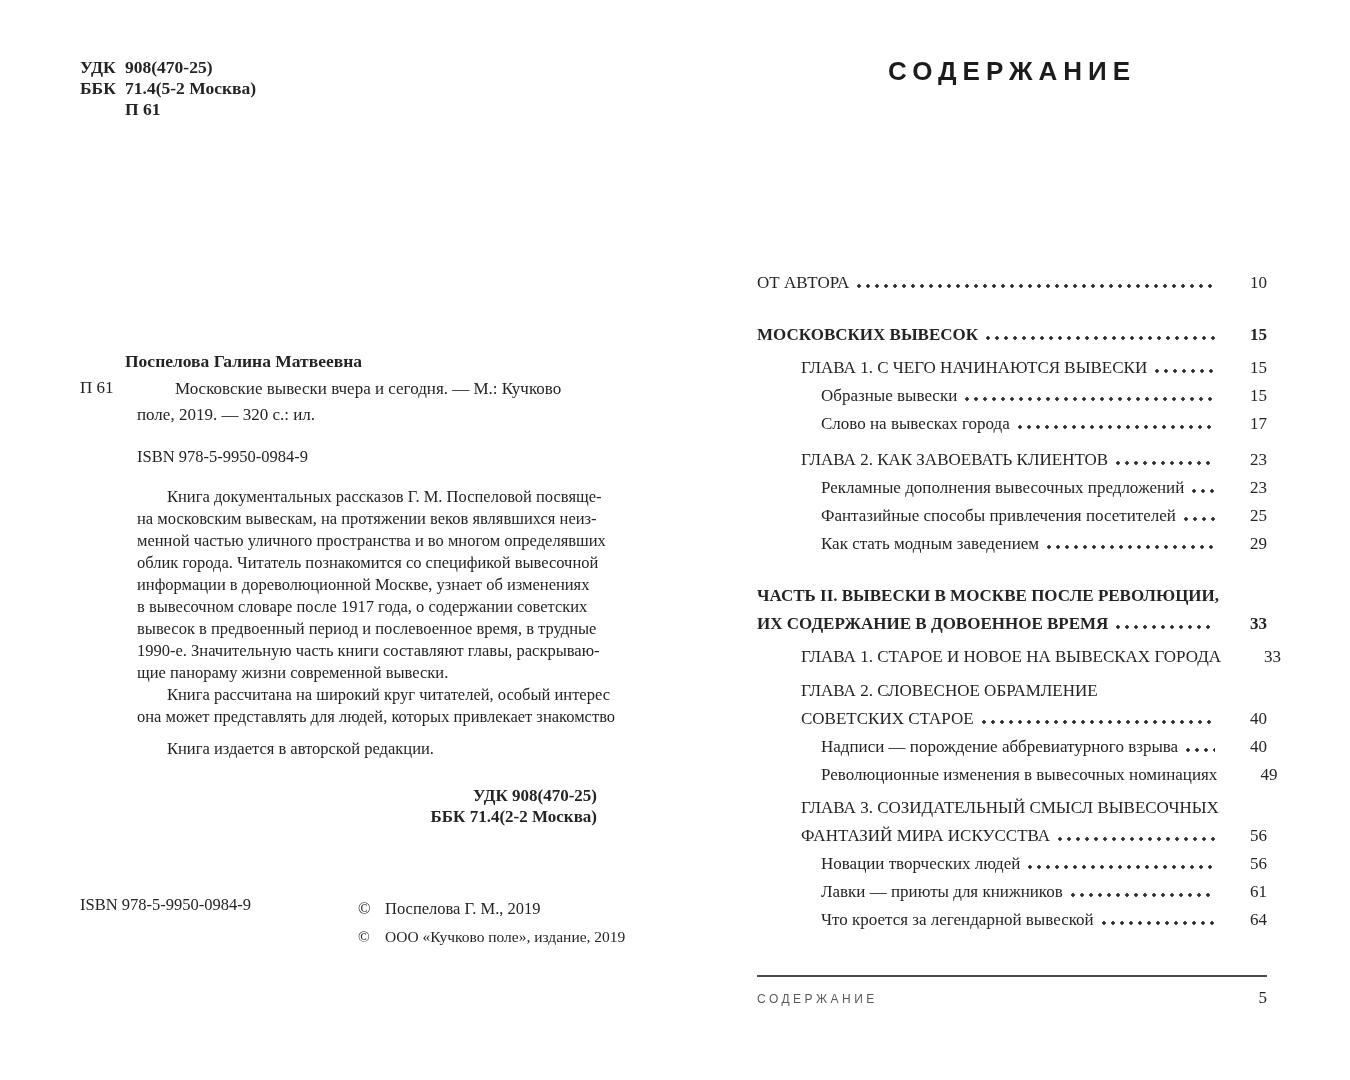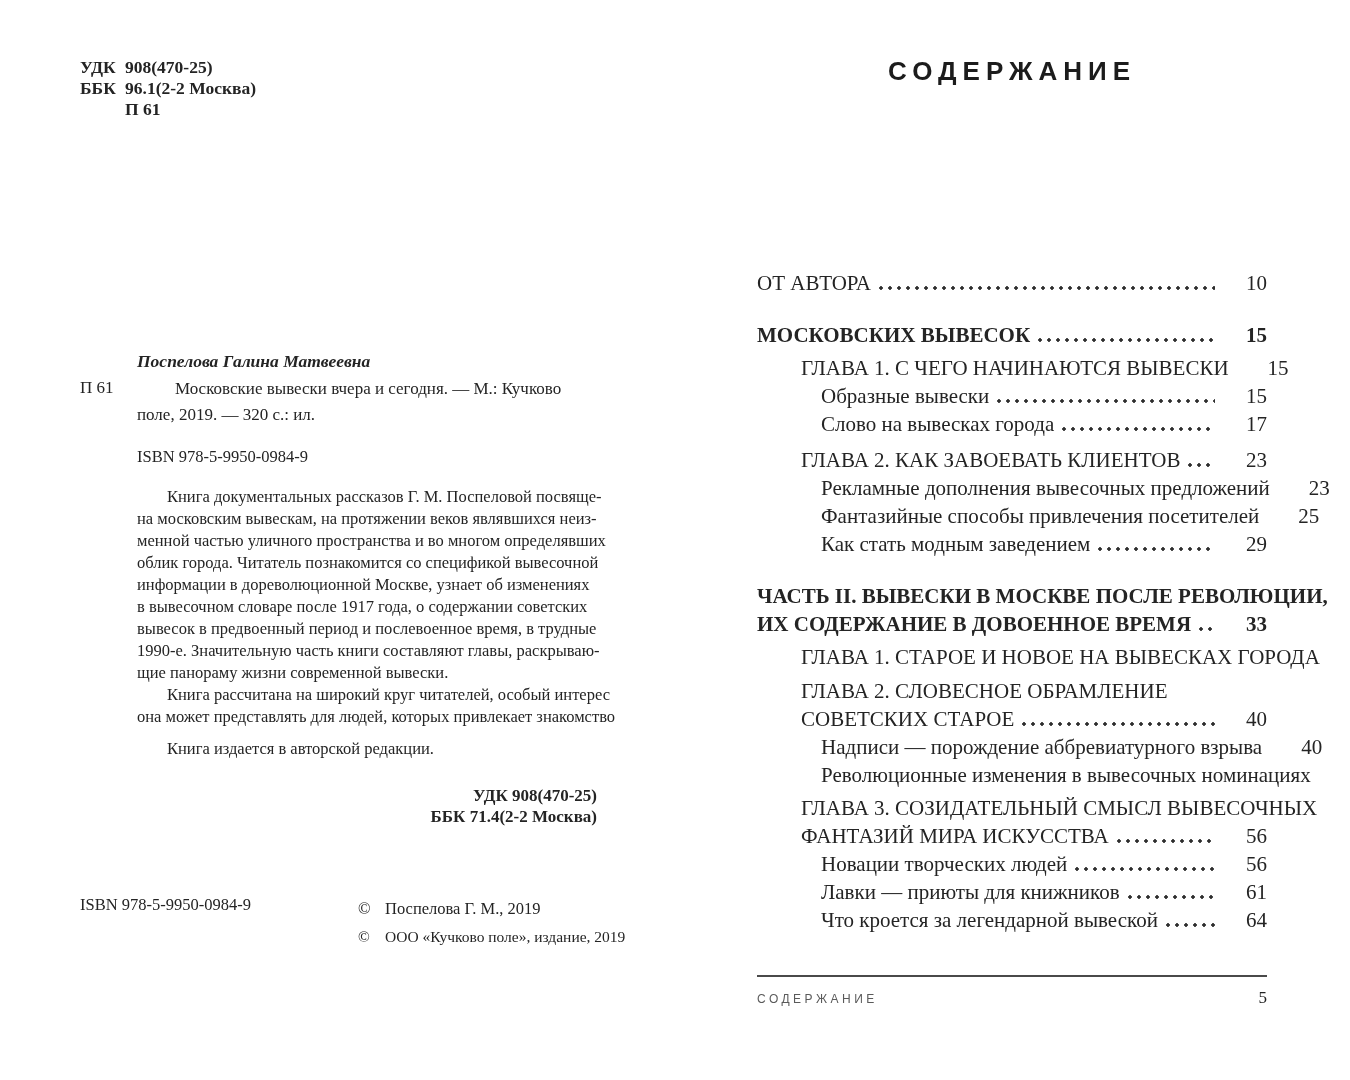--- a/index.html
+++ b/index.html
@@ -5,42 +5,42 @@
   html,body{margin:0;padding:0;background:#ffffff;}
   #spread{position:relative;width:1350px;height:1012px;background:#ffffff;overflow:hidden;
           font-family:"Liberation Serif", serif;color:#242424;padding-left:8px;}
   .abs{position:absolute;}
   .nowrap{white-space:nowrap;}
 
   
   #imprint-top{left:80px;top:57px;font-weight:bold;font-size:17.5px;line-height:21px;}
   .imp-row{display:flex;}
   .imp-label{width:45px;}
-  #author{left:137px;top:351px;font-weight:bold;font-size:17.5px;font-style:italic;}
+  #author{left:125px;top:351px;font-weight:bold;font-size:17.5px;}
   #catalog-code{left:80px;top:378px;font-size:17px;}
   #catalog-entry{left:137px;top:376px;width:515px;font-size:17px;line-height:26px;}
   #catalog-entry .first{text-indent:38px;}
   #isbn-top{left:137px;top:447px;font-size:16.5px;}
   #annotation{left:137px;top:486px;width:507px;font-size:16.5px;line-height:22px;}
   #annotation .ind{text-indent:30px;}
   #annotation .p3{margin-top:10px;}
   #udk-footer{left:137px;top:785px;width:460px;text-align:right;font-weight:bold;
               font-size:17px;line-height:21px;}
   #isbn-bottom{left:80px;top:895px;font-size:16.5px;}
   #copyright{left:358px;top:895px;font-size:16.5px;line-height:28px;}
   .copy-row{display:flex;}
   .copy-sym{width:27px;}
   .copy-row.small{font-size:15.5px;}
 
   
   #page-right{left:675px;top:0;width:675px;height:1080px;position:absolute;}
   #toc-title{left:82px;top:56px;width:510px;text-align:center;
              font-family:"Liberation Sans", sans-serif;font-weight:bold;
              font-size:26px;letter-spacing:6px;color:#1c1c1c;}
-  #toc{left:82px;top:269px;width:510px;font-size:21px;line-height:28px;}
+  #toc{left:82px;top:269px;width:510px;font-size:17px;line-height:28px;}
   .toc-entry{white-space:nowrap;}
   .toc-entry.part{font-weight:bold;margin-top:24px;}
   .toc-entry.chapter{margin-left:44px;margin-top:5px;}
   .toc-entry.sub{margin-left:64px;}
   .toc-row{display:flex;align-items:baseline;}
   .toc-label{flex:0 0 auto;}
   .dots{flex:1 1 auto;height:10px;margin:0 14px 0 8px;
         background-image:radial-gradient(circle at 2px 8px, #2e2e2e 1.5px, rgba(0,0,0,0) 2px);
         background-size:9px 10px;background-repeat:repeat-x;}
   .toc-page{flex:0 0 38px;text-align:right;}
@@ -57,21 +57,21 @@
 
   <div>
 
     <div id="imprint-top" class="abs">
       <div class="imp-row">
         <span class="imp-label">УДК</span>
         <span>908(470-25)</span>
       </div>
       <div class="imp-row">
         <span class="imp-label">ББК</span>
-        <span>96.1(2-2 Москва)</span>
+        <span>71.4(5-2 Москва)</span>
       </div>
       <div class="imp-row">
         <span class="imp-label"></span>
         <span>П 61</span>
       </div>
     </div>
 
     <div id="author" class="abs nowrap">Поспелова Галина Матвеевна</div>
 
     <div id="catalog-code" class="abs">П 61</div>

